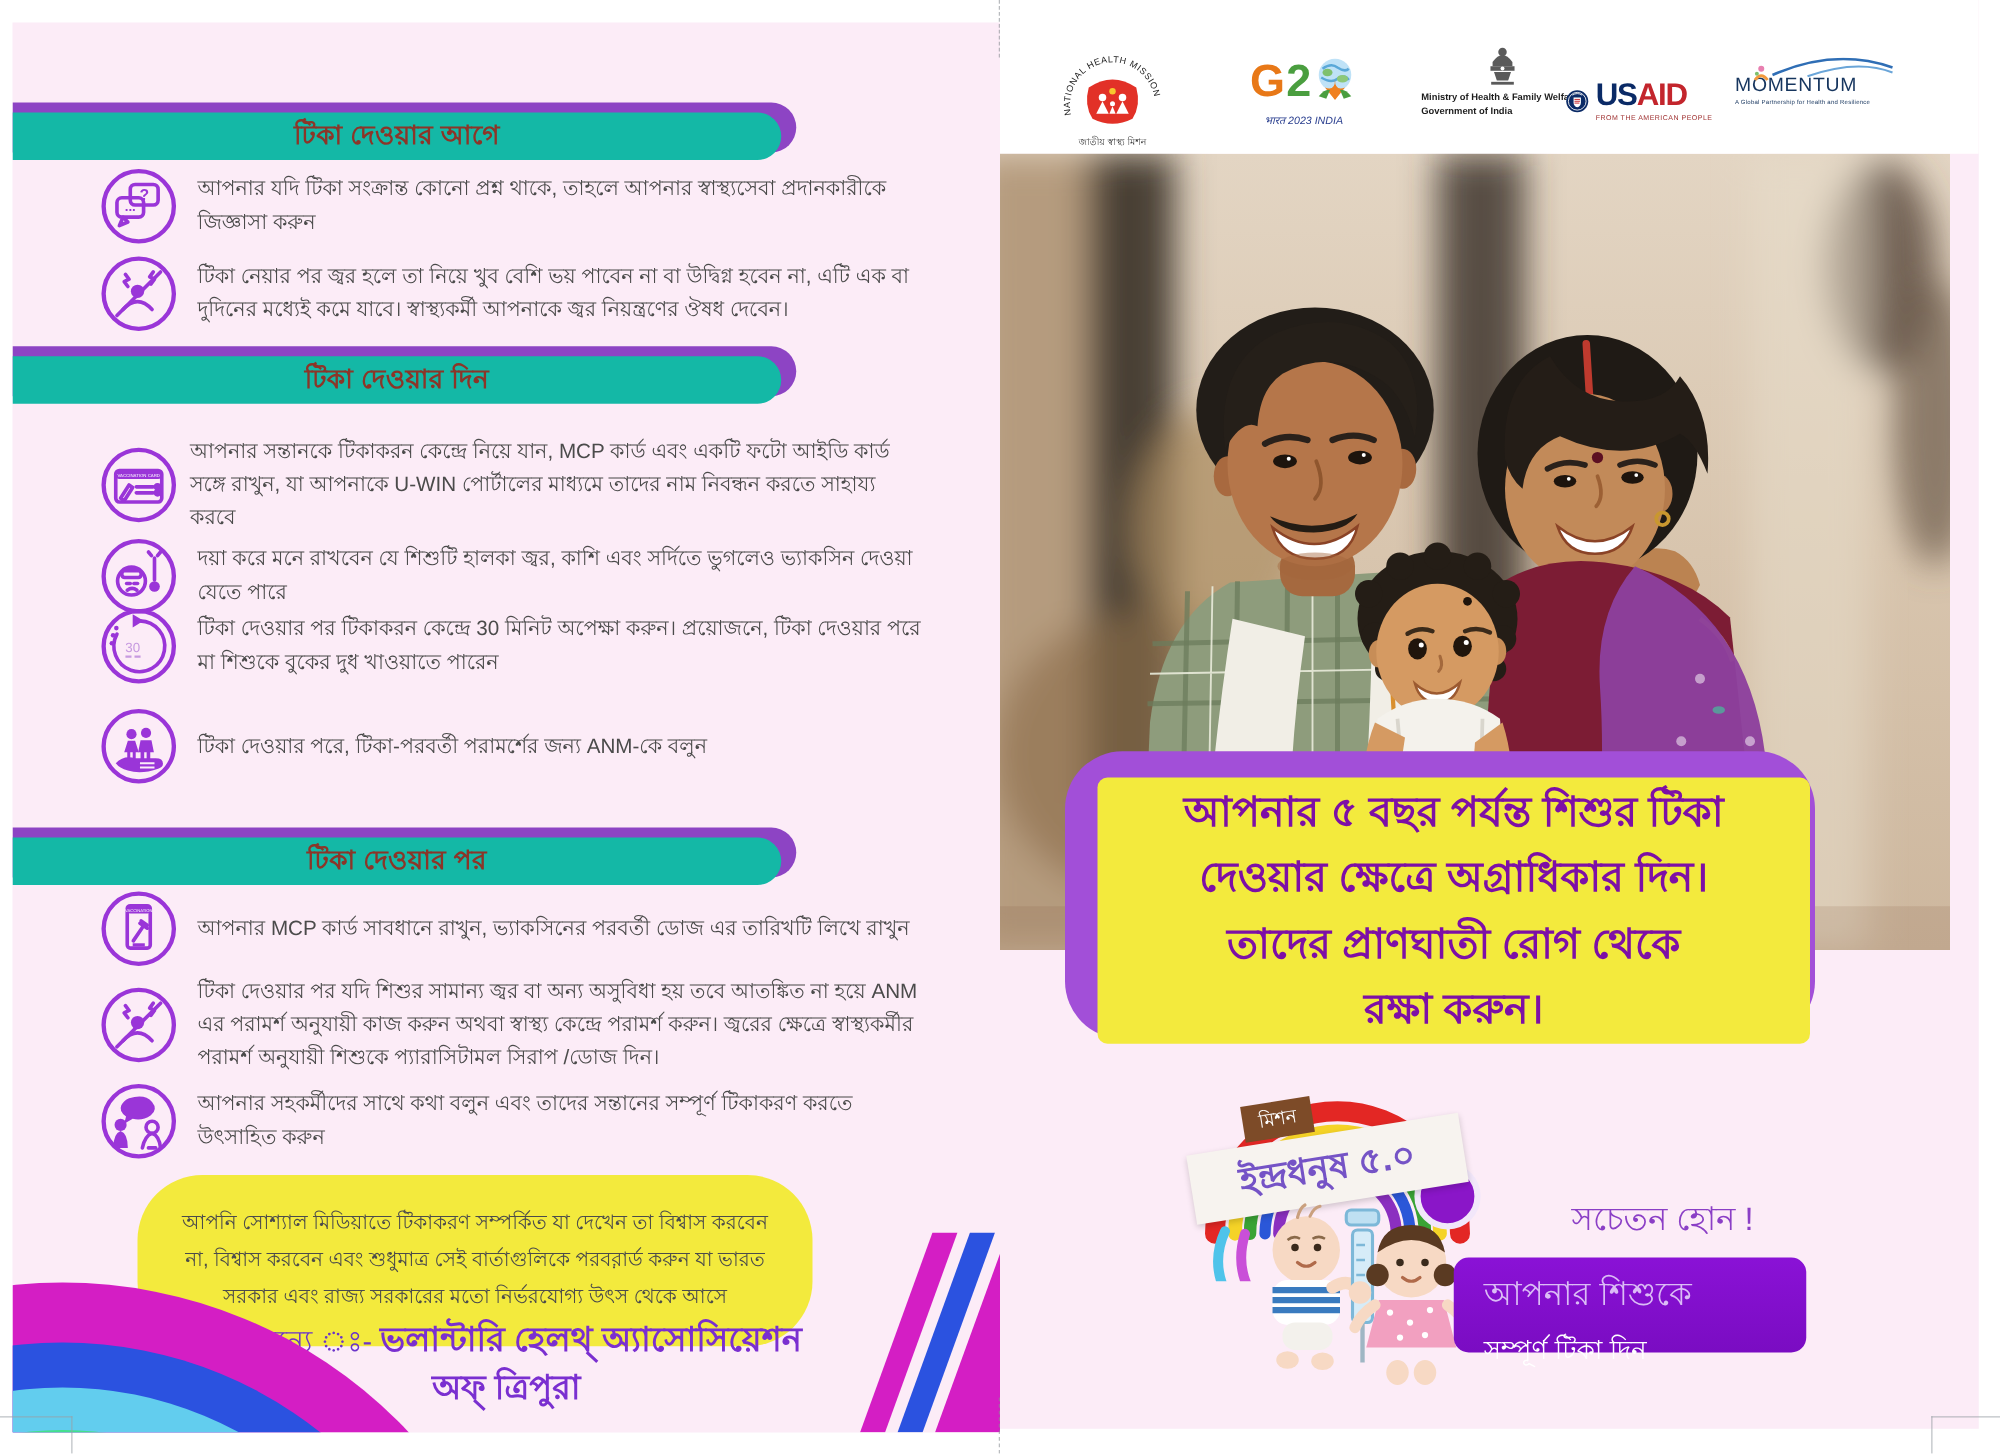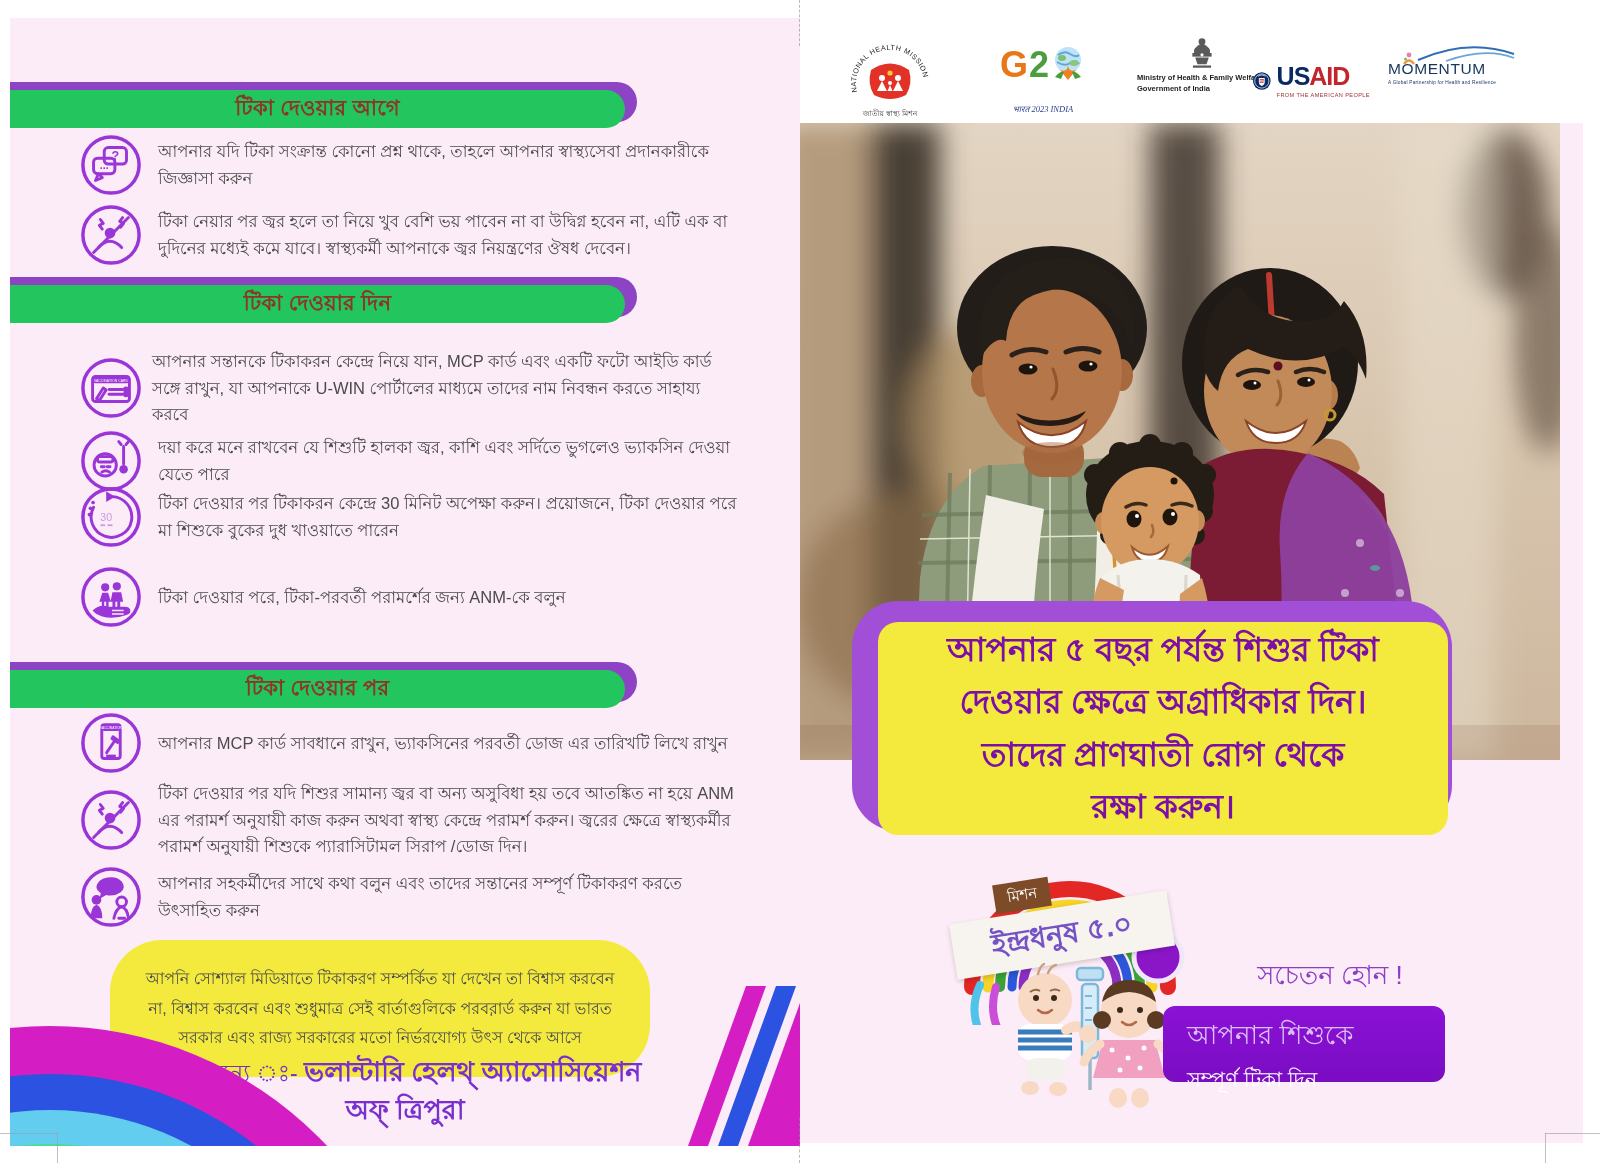--- a/index.html
+++ b/index.html
@@ -5,21 +5,21 @@
   html,body{margin:0;padding:0;background:#ffffff;}
   .sheet{position:relative;width:1600px;height:1163px;background:#ffffff;overflow:hidden;
          font-family:"Liberation Sans","DejaVu Sans",sans-serif;}
   
   .page-left{position:absolute;left:10px;top:18px;width:790px;height:1128px;background:#fcecf7;overflow:hidden;}
   .page-right{position:absolute;left:800px;top:0;width:783px;height:1143px;background:#fcecf7;overflow:hidden;}
   .logo-band{position:absolute;left:0;top:0;width:783px;height:123px;background:#ffffff;}
   
   .sec-banner{position:absolute;left:0;height:48px;}
   .sec-banner .bar-purple{position:absolute;left:0;top:0;right:0;height:40px;background:#8d44c4;border-radius:0 24px 24px 0;}
-  .sec-banner .bar-yellow{position:absolute;left:0;top:8px;right:12px;height:38px;background:#22c55e;border-radius:0 20px 20px 0;
+  .sec-banner .bar-yellow{position:absolute;left:0;top:8px;right:12px;height:38px;background:#14b8a6;border-radius:0 20px 20px 0;
         display:flex;align-items:center;justify-content:center;}
   .sec-title{font-size:21px;font-weight:600;color:#8c3528;letter-spacing:.3px;}
   
   .item{position:absolute;left:70px;display:flex;align-items:center;gap:16px;width:660px;}
   .item-text{width:585px;font-size:16.5px;line-height:1.62;color:#4b4b4b;}
   .icn{width:62px;height:62px;flex:none;}
   .icn .s{stroke:#9a35d8;fill:none;stroke-width:3;stroke-linecap:round;stroke-linejoin:round;}
   .icn .f{fill:#9a35d8;stroke:none;}
   .icn .ring{stroke:#9a35d8;fill:none;stroke-width:3.6;}
   .icn text{font-family:"Liberation Sans","DejaVu Sans",sans-serif;}
@@ -33,38 +33,38 @@
   
   .rainbow-corner{position:absolute;left:0;bottom:0;}
   .stripes-corner{position:absolute;right:0;bottom:0;}
   
   .logo{position:absolute;}
   .logo-nhm{left:46px;top:36px;width:88px;height:86px;}
   .g20{left:188px;top:46px;width:110px;height:70px;text-align:center;}
   .g20-row{display:flex;align-items:center;justify-content:center;gap:1px;}
   .g20-g{font-size:36px;font-weight:bold;color:#e87817;line-height:1;}
   .g20-2{font-size:36px;font-weight:bold;color:#4a9e3f;line-height:1;}
-  .g20-sub{font-size:8.5px;color:#2a3f8f;margin-top:19px;font-style:italic;font-family:Liberation Serif, serif;}
+  .g20-sub{font-size:8.5px;color:#2a3f8f;margin-top:6px;font-style:italic;}
   .mohfw{left:337px;top:36px;width:130px;height:84px;text-align:left;}
   .mohfw-l1{font-size:7.5px;font-weight:bold;color:#1c1c1c;margin-top:3px;}
   .mohfw-l2{font-size:7.5px;font-weight:bold;color:#1c1c1c;margin-top:2px;}
   .usaid{left:452px;top:52px;width:118px;height:58px;display:flex;align-items:center;gap:5px;}
   .usaid-word{font-size:25px;font-weight:bold;letter-spacing:-1px;line-height:1;}
   .usaid-us{color:#0a2a66;}
   .usaid-aid{color:#c3252c;}
   .usaid-sub{font-size:5.6px;color:#a03333;letter-spacing:.4px;margin-top:3px;white-space:nowrap;}
   .momentum{left:588px;top:48px;width:130px;height:60px;}
   .mom-word{font-size:15.5px;font-weight:normal;color:#16355e;letter-spacing:.6px;margin-top:12px;}
   .mom-sub{font-size:4.8px;color:#16355e;letter-spacing:.2px;margin-top:2px;}
   .mom-swoosh{position:absolute;left:28px;top:-2px;}
   .mom-fig{position:absolute;left:14px;top:4px;}
   
   .photo{position:absolute;left:0;top:123px;width:760px;height:637px;}
   .msg-purple{position:absolute;left:52px;top:601px;width:600px;height:230px;background:#a24fd8;border-radius:46px;}
-  .msg-yellow{position:absolute;left:78px;top:622px;width:570px;height:213px;background:#f3ea3d;border-radius:20px;
+  .msg-yellow{position:absolute;left:78px;top:622px;width:570px;height:213px;background:#f3ea3d;border-radius:8px;
         display:flex;flex-direction:column;align-items:center;justify-content:center;}
   .msg-line{font-size:33px;font-weight:bold;color:#7d0fa6;line-height:1.58;text-align:center;}
   
   .mission{position:absolute;left:150px;top:845px;width:260px;height:180px;}
   .mission-tag{position:absolute;left:44px;top:36px;background:#7d4b28;color:#fff;font-size:15px;padding:2px 13px;
         transform:rotate(-9deg);}
   .mission-banner{position:absolute;left:2px;top:62px;width:220px;height:56px;background:#f7f3ef;transform:rotate(-9deg);
         box-shadow:0 2px 5px rgba(0,0,0,.18);display:flex;align-items:center;justify-content:center;}
   .mission-name{font-size:29px;font-weight:bold;color:#7553c6;}
   

